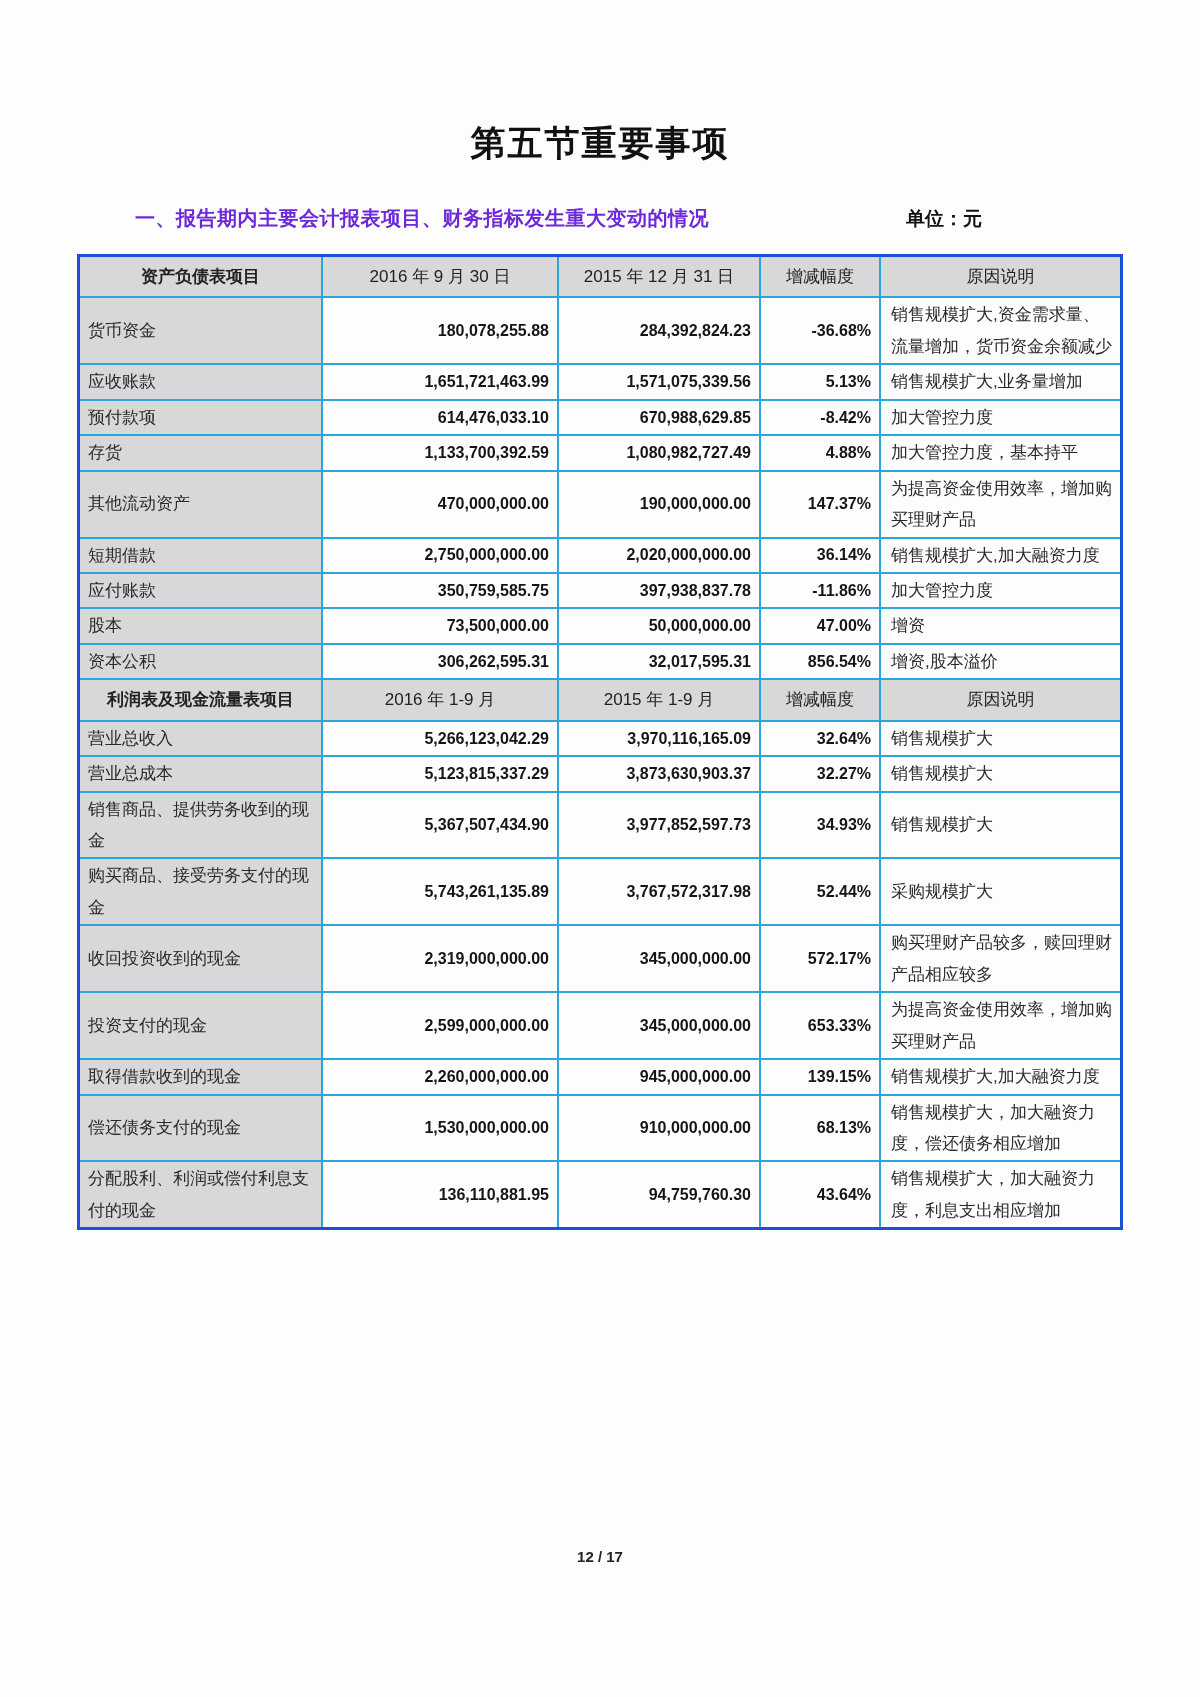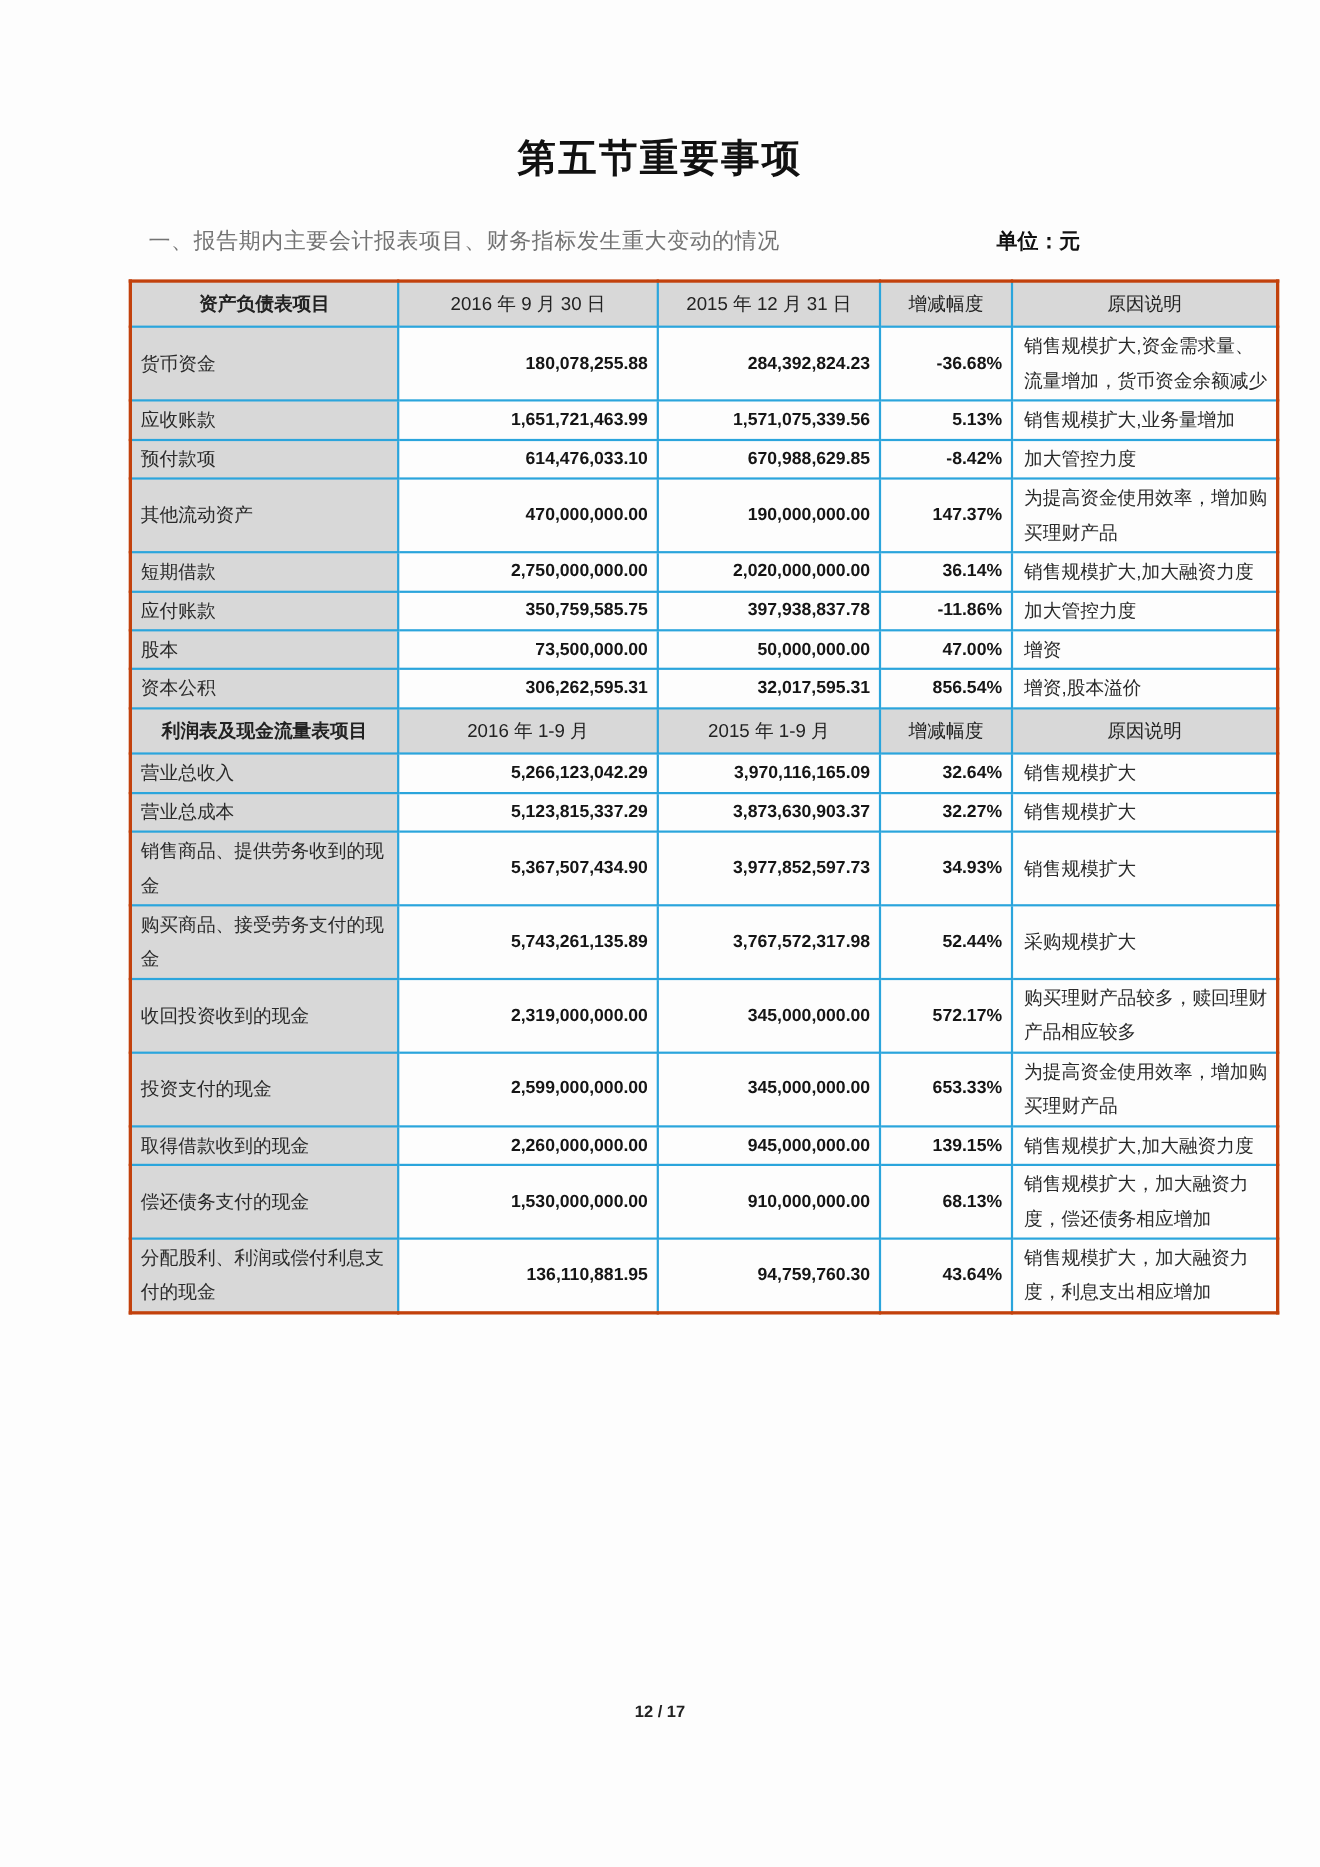--- a/index.html
+++ b/index.html
@@ -26,36 +26,36 @@
   }
   .section-line {
     display: flex;
     justify-content: space-between;
     align-items: baseline;
     padding: 0 218px 0 135px;
     margin-top: 38px;
   }
   .section-heading {
     font-size: 20px;
-    font-weight: 400;
-    color: #737373;
+    font-weight: 700;
+    color: #6d28d9;
     letter-spacing: 0.5px;
   }
   .unit-label {
     font-size: 19px;
     font-weight: 700;
     color: #111;
     white-space: nowrap;
   }
   table.fin {
-    margin: 22px 0 0 117px;
+    margin: 22px 0 0 77px;
     width: 1002px;
     border-collapse: collapse;
     table-layout: fixed;
-    border: 3px solid #c2410c;
+    border: 3px solid #1d4ed8;
   }
   table.fin td {
     border: 2px solid #2ba5dc;
     font-size: 17px;
     line-height: 1.85;
     padding: 1px 8px;
     vertical-align: middle;
     word-break: break-all;
   }
   table.fin td.c0 {
@@ -127,20 +127,27 @@
           <td class="c4">销售规模扩大,业务量增加</td>
         </tr>
         <tr>
           <td class="c0">预付款项</td>
           <td class="c1">614,476,033.10</td>
           <td class="c2">670,988,629.85</td>
           <td class="c3">-8.42%</td>
           <td class="c4">加大管控力度</td>
         </tr>
         <tr>
+          <td class="c0">存货</td>
+          <td class="c1">1,133,700,392.59</td>
+          <td class="c2">1,080,982,727.49</td>
+          <td class="c3">4.88%</td>
+          <td class="c4">加大管控力度，基本持平</td>
+        </tr>
+        <tr>
           <td class="c0">其他流动资产</td>
           <td class="c1">470,000,000.00</td>
           <td class="c2">190,000,000.00</td>
           <td class="c3">147.37%</td>
           <td class="c4">为提高资金使用效率，增加购买理财产品</td>
         </tr>
         <tr>
           <td class="c0">短期借款</td>
           <td class="c1">2,750,000,000.00</td>
           <td class="c2">2,020,000,000.00</td>

